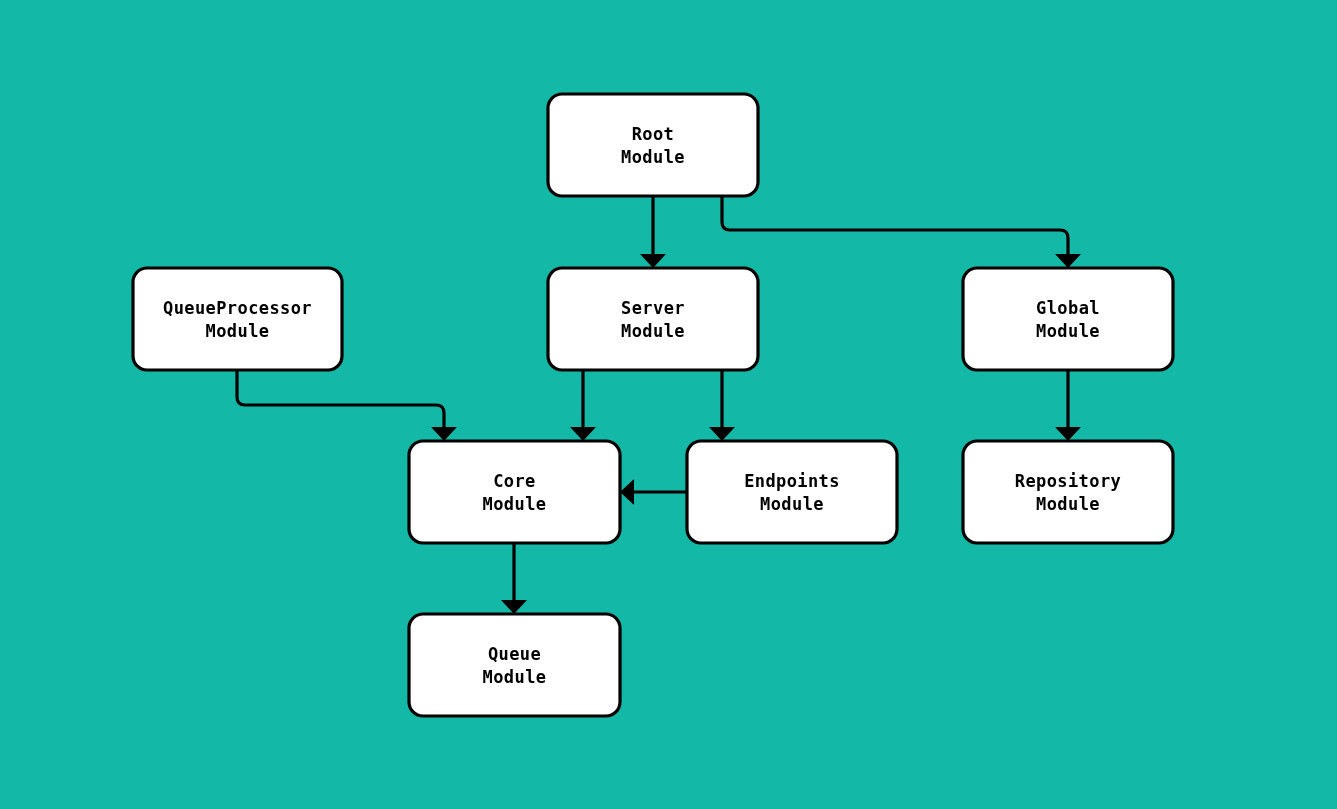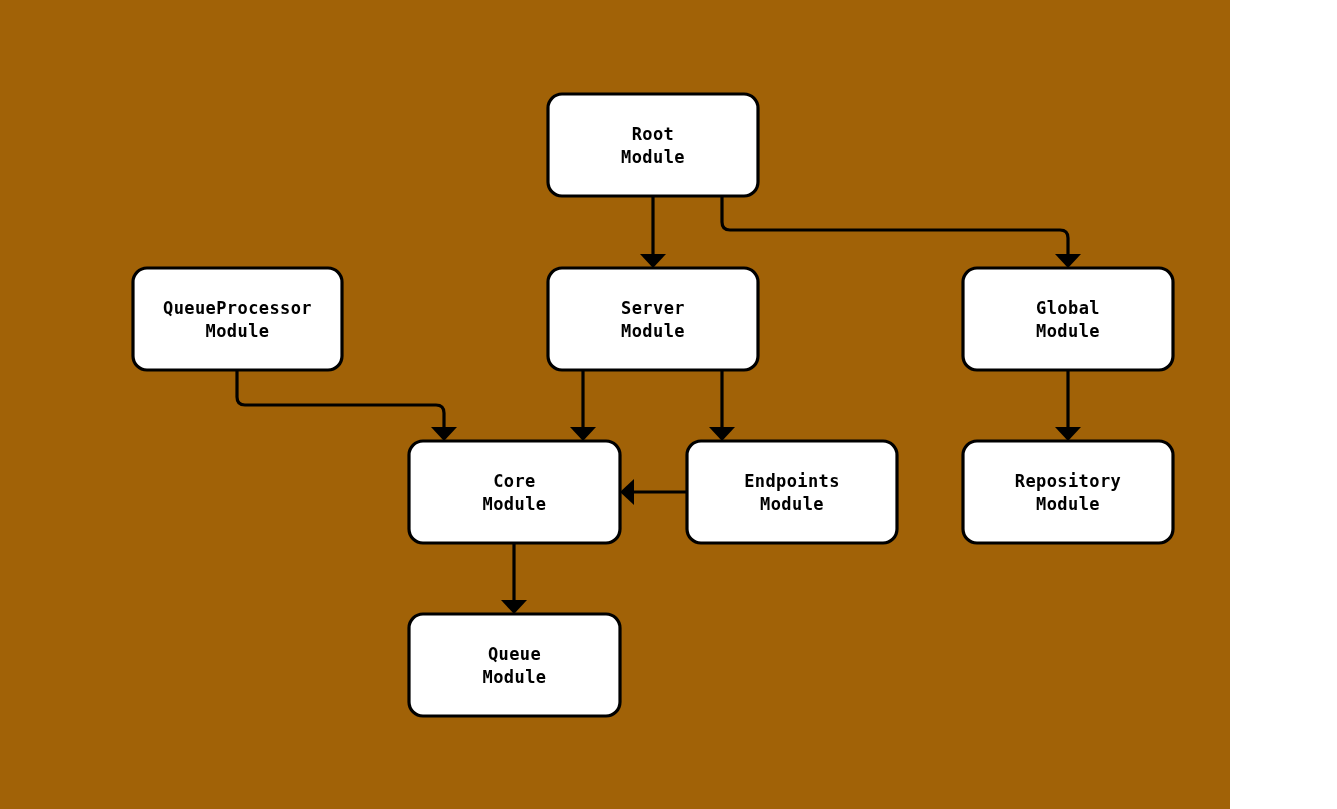--- a/index.html
+++ b/index.html
@@ -9,23 +9,23 @@
     background: #ffffff;
   }
   body {
     width: 1337px;
     height: 809px;
     overflow: hidden;
     font-family: "DejaVu Sans Mono", "Liberation Mono", monospace;
   }
   #diagram-root {
     position: relative;
-    width: 1230px;
+    width: 1337px;
     height: 809px;
-    background: #a16207;
+    background: #14b8a6;
   }
   svg#diagram-canvas {
     display: block;
     width: 1337px;
     height: 809px;
   }
   .node-box {
     fill: #ffffff;
     stroke: #000000;
     stroke-width: 3.2;

